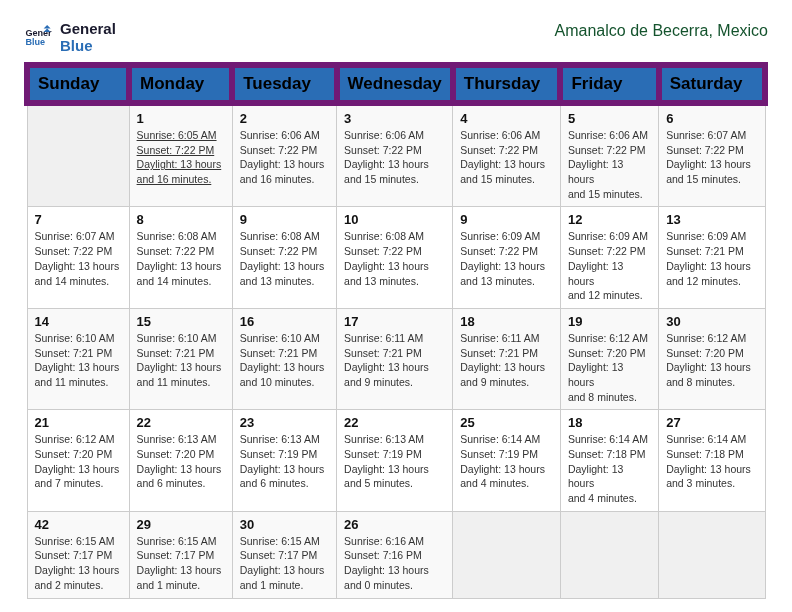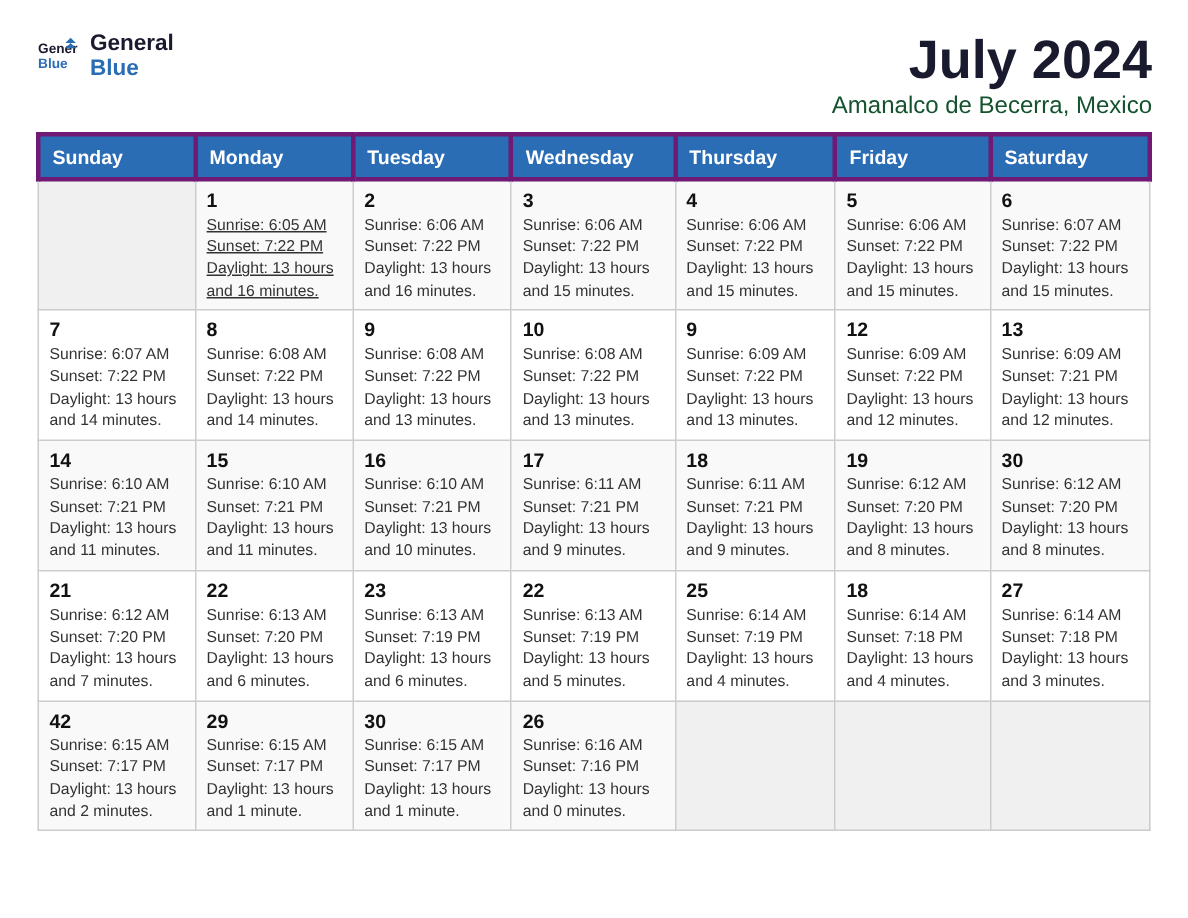--- a/index.html
+++ b/index.html
@@ -39,26 +39,26 @@
       color: #14532d;
       margin-top: 2px;
     }
     .calendar {
       width: 100%;
       border-collapse: collapse;
       font-size: 11px;
     }
     .calendar thead th {
       background-color: #2a6db5;
-      color: #ffffff;
+      color: #000000;
       text-align: left;
       padding: 6px 8px;
-      font-size: 13px;
+      font-size: 17px;
       font-weight: bold;
-      border: 3px solid #701a75;
+      border: 6px solid #701a75;
     }
     .calendar tbody td {
       vertical-align: top;
       padding: 5px 7px;
       border: 1px solid #ccc;
       width: 113px;
       min-height: 80px;
       background: #fff;
     }
     .calendar tbody tr:nth-child(odd) td {
@@ -89,21 +89,20 @@
       <text x="2" y="32" font-size="13" font-weight="bold" fill="#2a6db5" font-family="Arial">Blue</text>
       <polygon points="28,8 38,8 33,3" fill="#2a6db5"></polygon>
       <polygon points="28,13 38,13 33,8" fill="#2a6db5"></polygon>
     </svg>
     <div style="margin-left:4px;">
       <div style="font-size:15px;font-weight:bold;color:#1a1a2e;">General</div>
       <div style="font-size:15px;font-weight:bold;color:#2a6db5;">Blue</div>
     </div>
   </div>
   <div class="title-section">
-    <div class="main-title">July 2024</div>
     <div class="subtitle">Amanalco de Becerra, Mexico</div>
   </div>
 </div>
 
 <table class="calendar">
   <thead>
     <tr id="header-row">
         <th>Sunday</th>
         <th>Monday</th>
         <th>Tuesday</th>

